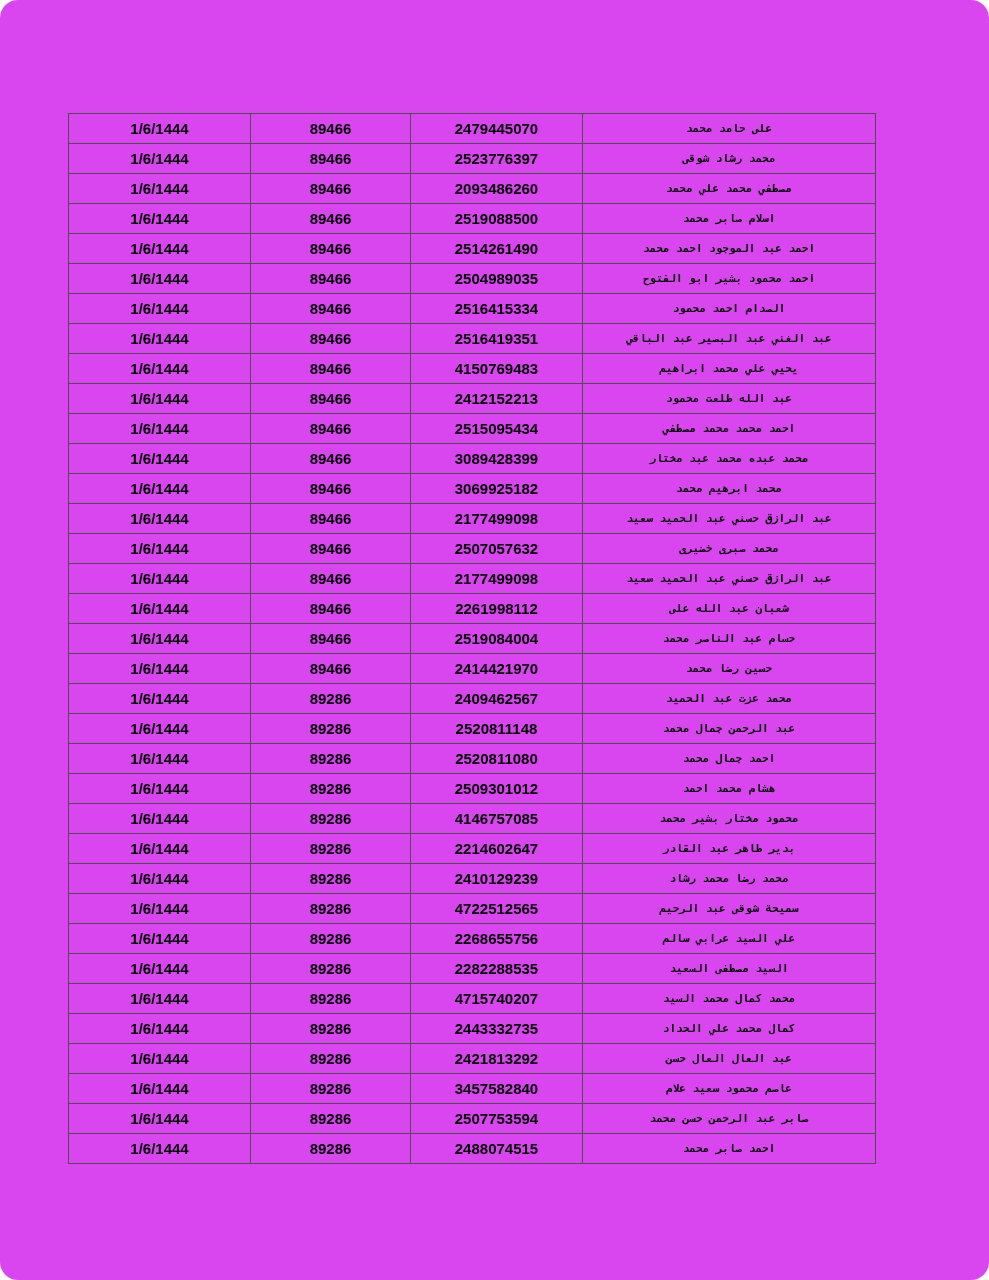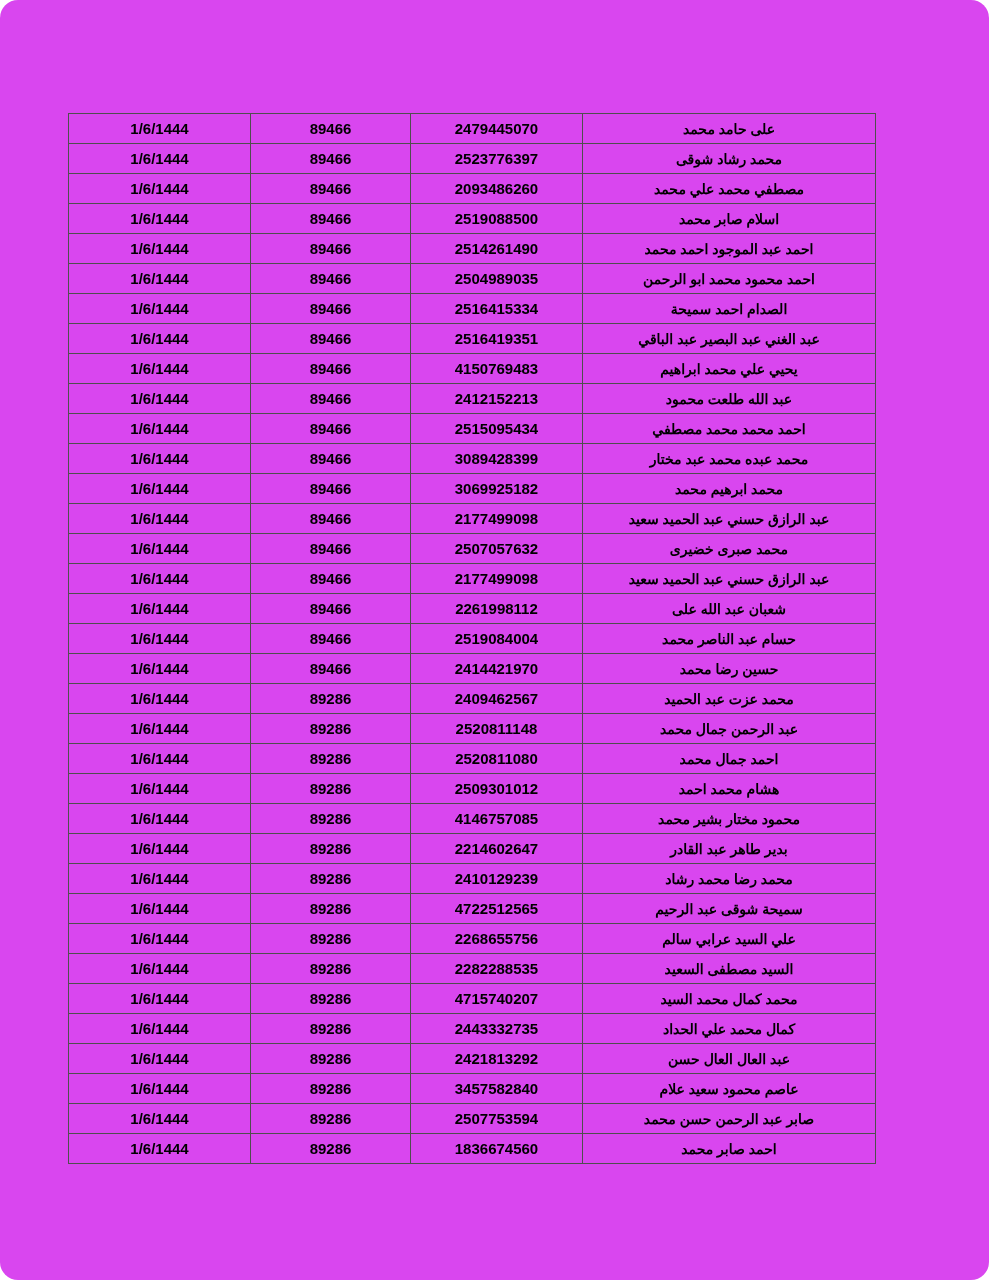--- a/index.html
+++ b/index.html
@@ -33,22 +33,22 @@
     font-weight: bold;
     overflow: hidden;
     white-space: nowrap;
   }
   td.col-date, td.col-code, td.col-id {
     font-family: "Liberation Sans", sans-serif;
     font-size: 15px;
     direction: ltr;
   }
   td.col-name {
-    font-family: Liberation Sans, sans-serif;
-    font-size: 14px;
+    font-family: Liberation Mono, monospace;
+    font-size: 11px;
     direction: rtl;
   }
 </style>
 </head>
 <body>
 
 <div class="page">
   <table class="records-table">
     <colgroup>
       <col style="width:182px">
@@ -89,28 +89,28 @@
     <td class="col-date">1/6/1444</td>
     <td class="col-code">89466</td>
     <td class="col-id">2514261490</td>
     <td class="col-name">احمد عبد الموجود احمد محمد</td>
   </tr>
 
   <tr>
     <td class="col-date">1/6/1444</td>
     <td class="col-code">89466</td>
     <td class="col-id">2504989035</td>
-    <td class="col-name">احمد محمود محمد ابو الرحمن</td>
+    <td class="col-name">احمد محمود بشير ابو الفتوح</td>
   </tr>
 
   <tr>
     <td class="col-date">1/6/1444</td>
     <td class="col-code">89466</td>
     <td class="col-id">2516415334</td>
-    <td class="col-name">الصدام احمد سميحة</td>
+    <td class="col-name">الصدام احمد محمود</td>
   </tr>
 
   <tr>
     <td class="col-date">1/6/1444</td>
     <td class="col-code">89466</td>
     <td class="col-id">2516419351</td>
     <td class="col-name">عبد الغني عبد البصير عبد الباقي</td>
   </tr>
 
   <tr>
@@ -291,18 +291,18 @@
   <tr>
     <td class="col-date">1/6/1444</td>
     <td class="col-code">89286</td>
     <td class="col-id">2507753594</td>
     <td class="col-name">صابر عبد الرحمن حسن محمد</td>
   </tr>
 
   <tr>
     <td class="col-date">1/6/1444</td>
     <td class="col-code">89286</td>
-    <td class="col-id">1836674560</td>
+    <td class="col-id">2488074515</td>
     <td class="col-name">احمد صابر محمد</td>
   </tr>
 </tbody>
   </table>
 </div>
 
 </body></html>

